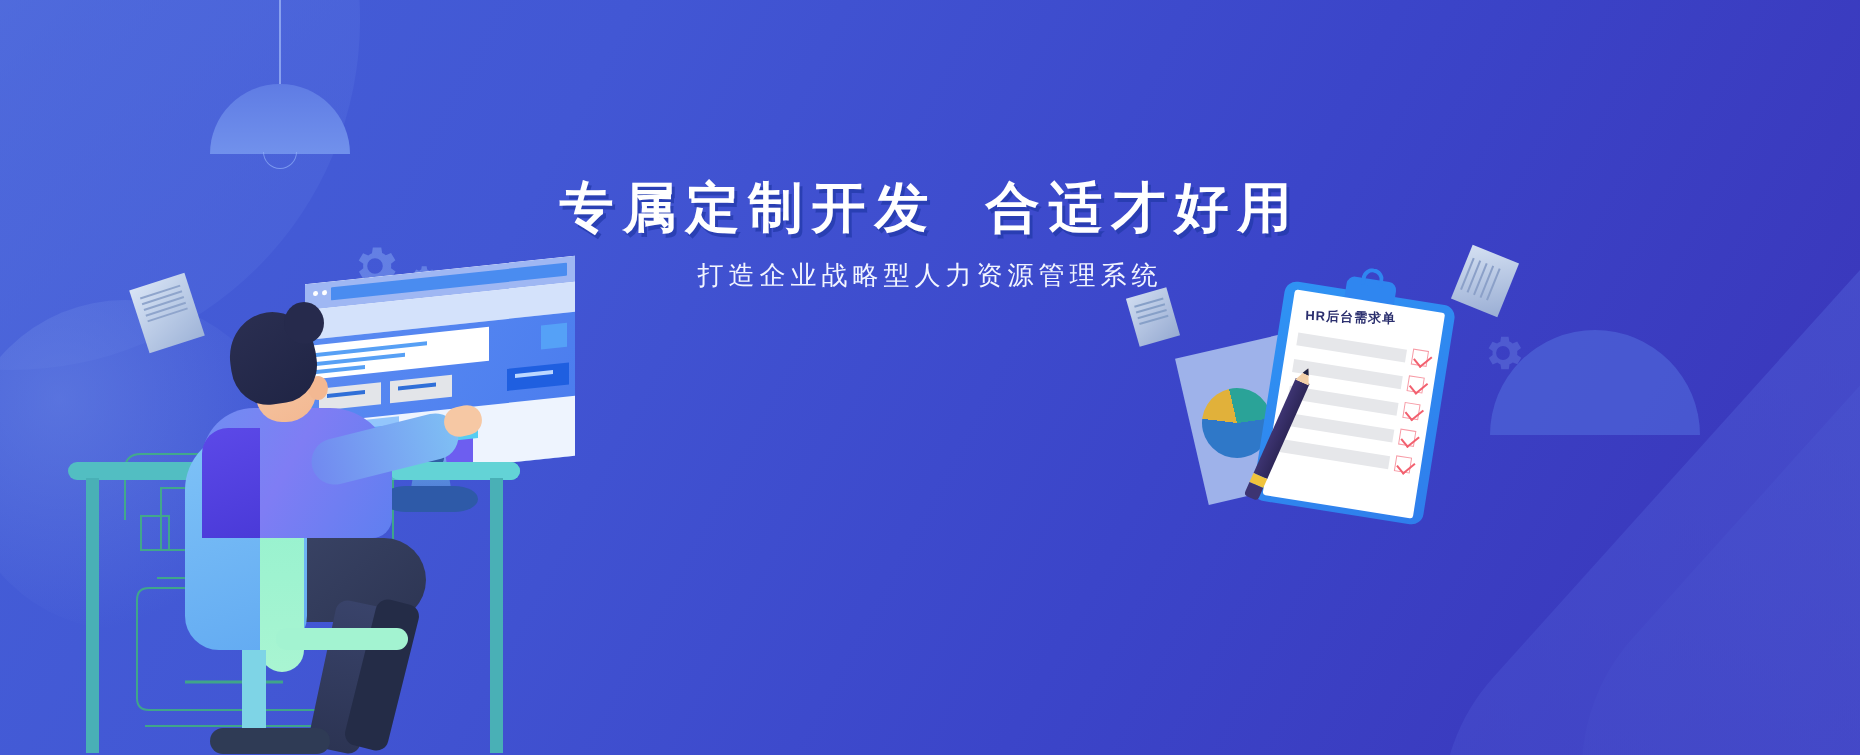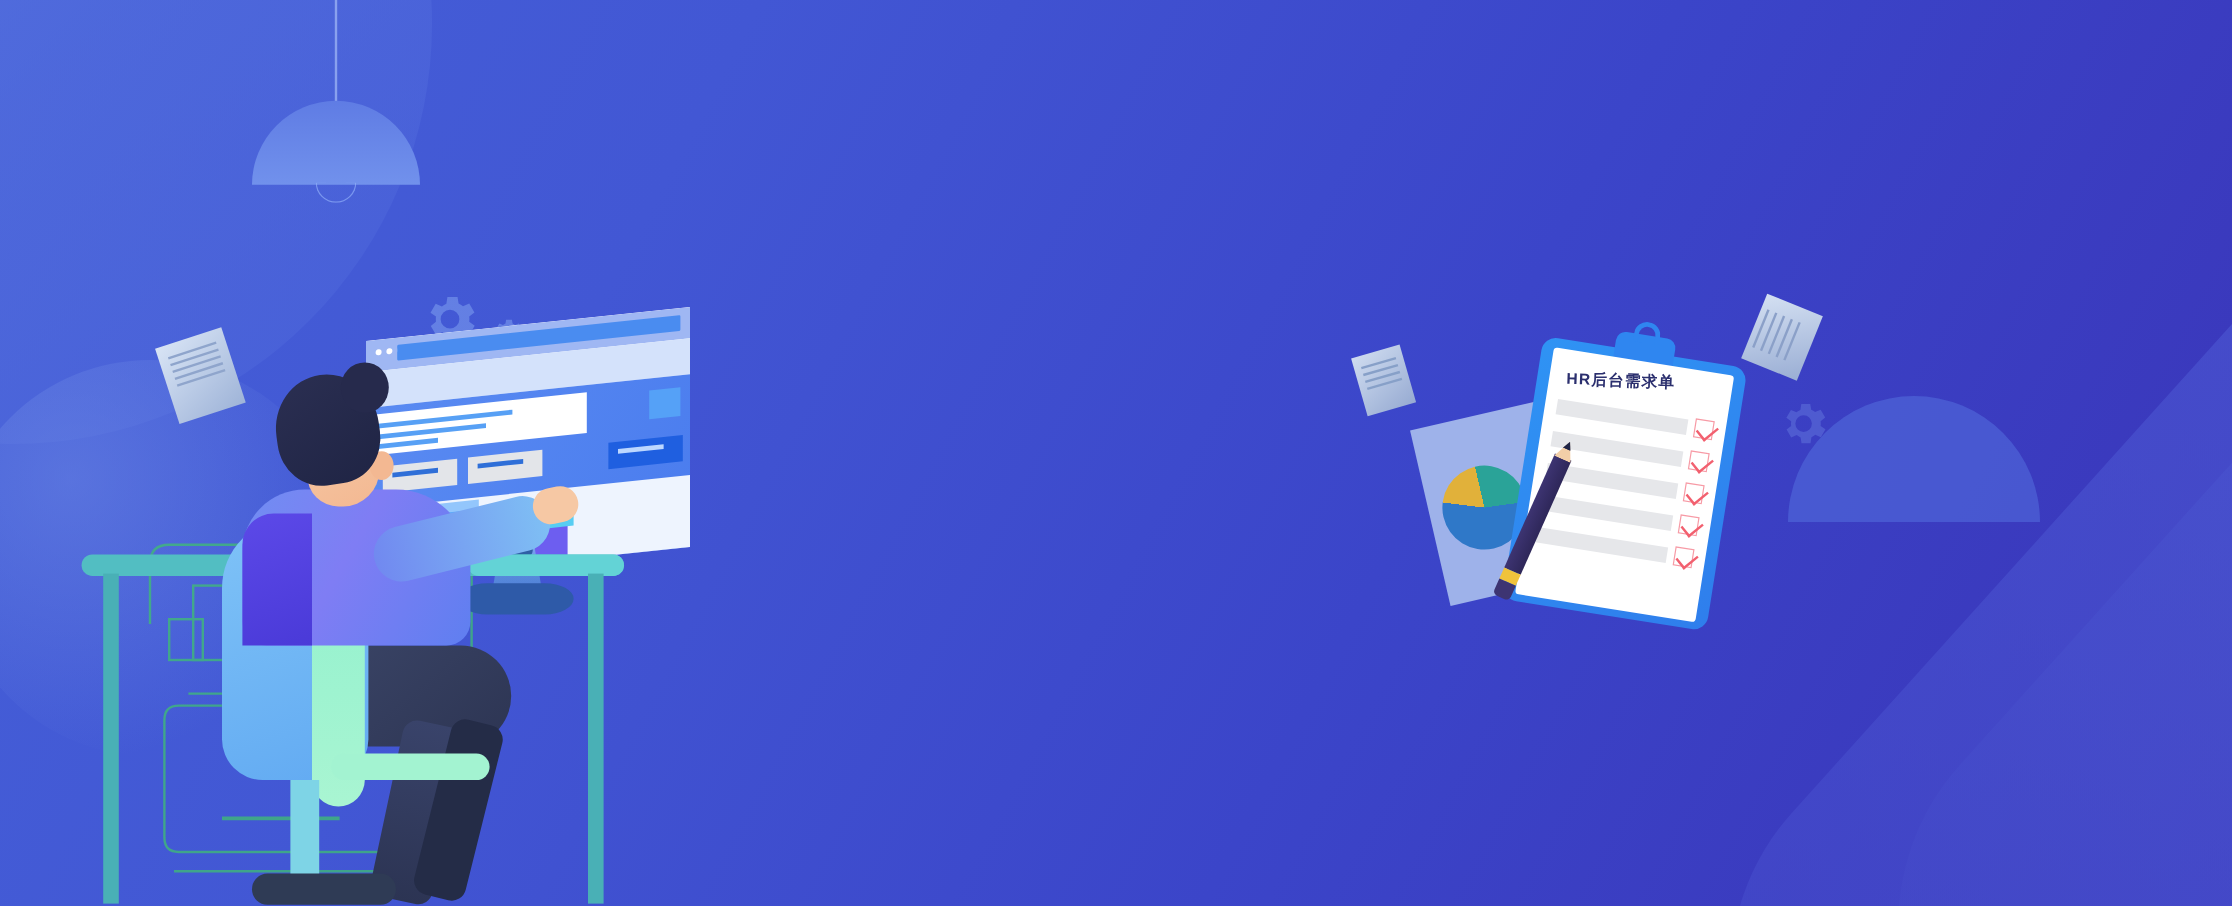--- a/index.html
+++ b/index.html
@@ -281,20 +281,24 @@
     <div class="deco-bar-2"></div>
     <div class="deco-bar-1"></div>
   </div>
 
   <div class="lamp">
     <div class="cord"></div>
     <div class="shade"></div>
     <div class="bulb"></div>
   </div>
 
+  <div class="copy">
+    <div class="headline">专属定制开发  合适才好用</div>
+    <div class="subline">打造企业战略型人力资源管理系统</div>
+  </div>
 
   <div class="illus-left">
 
     <svg class="wire" viewBox="0 0 290 330">
       <path d="M10 90 L10 40 Q10 24 26 24 L262 24 Q278 24 278 40 L278 150" stroke-width="2"></path>
       <rect x="46" y="58" width="52" height="62" stroke-width="2"></rect>
       <rect x="26" y="86" width="28" height="34" stroke-width="2"></rect>
       <rect x="78" y="46" width="22" height="72" stroke-width="2"></rect>
       <path d="M42 148 L250 148" stroke-width="2"></path>
       <path d="M22 170 Q22 158 34 158 L228 158 Q240 158 240 170 L240 268 Q240 280 228 280 L34 280 Q22 280 22 268 Z" stroke-width="2"></path>

